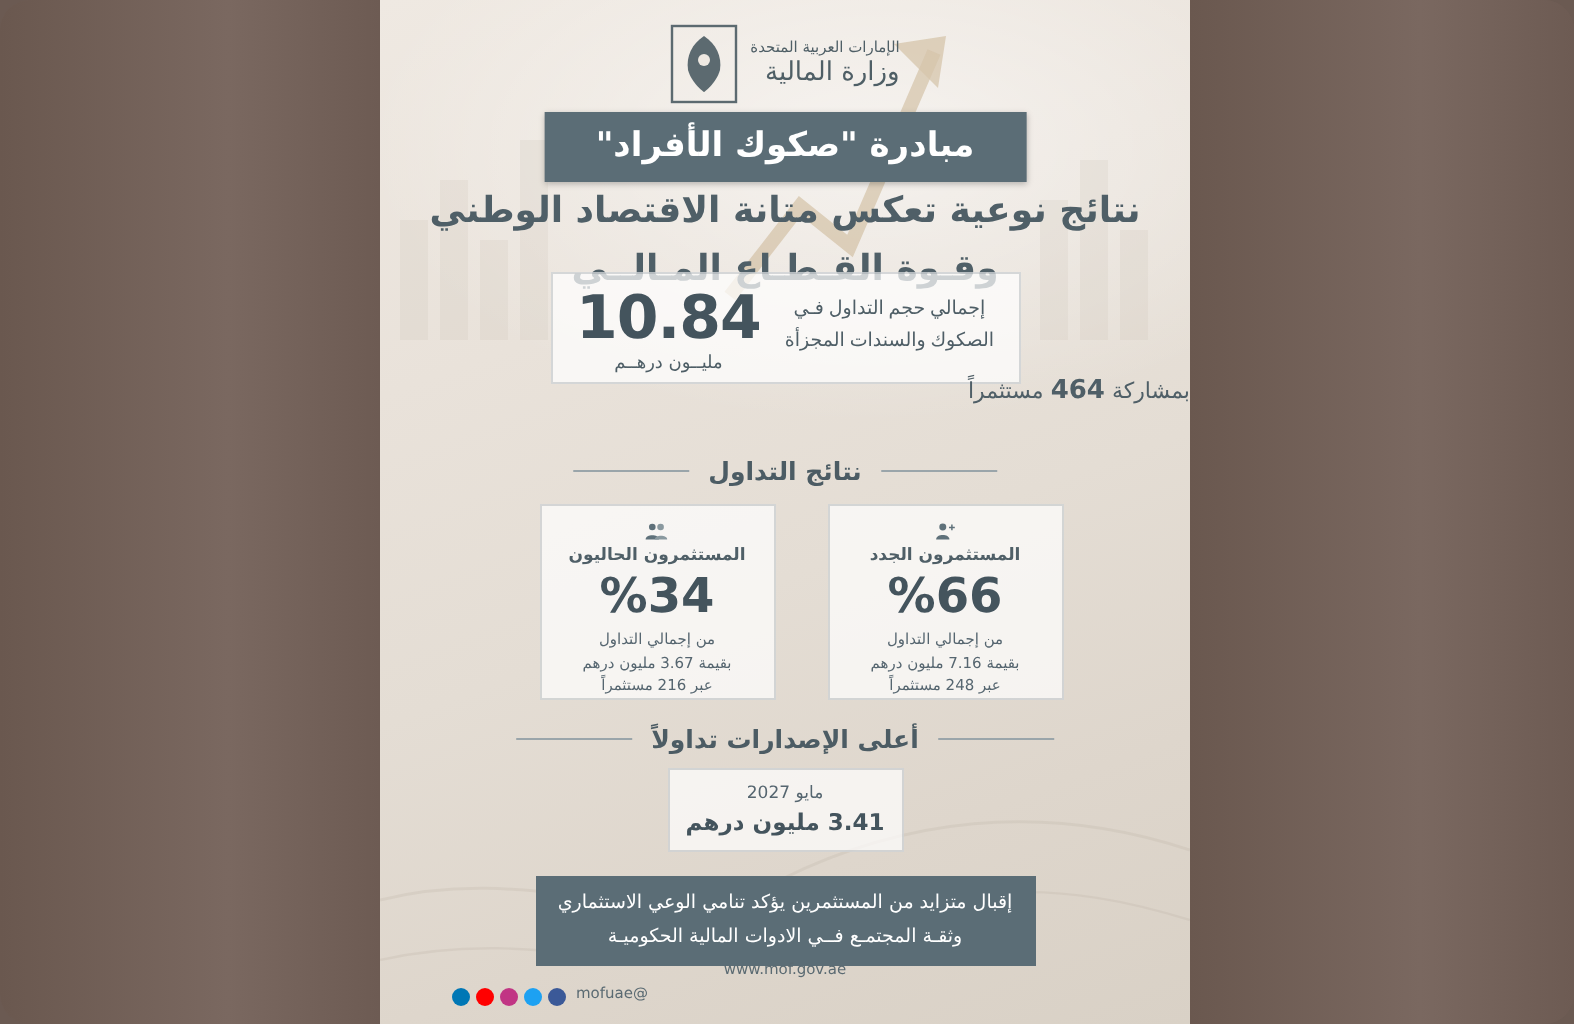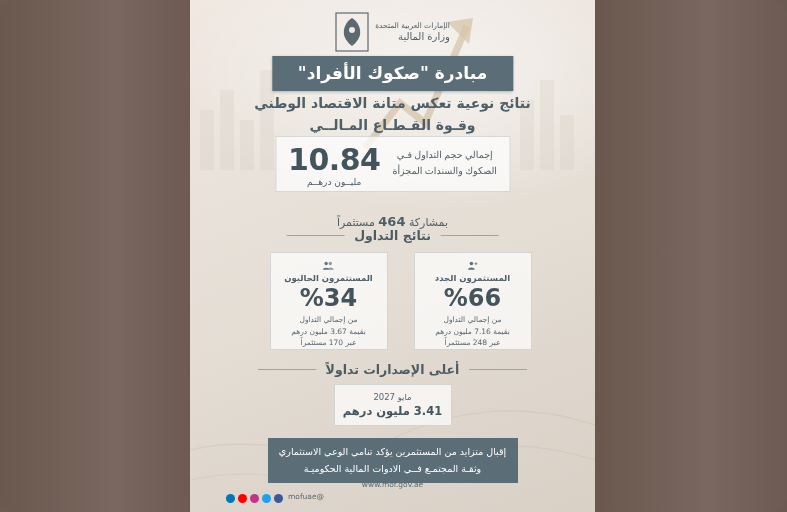--- a/index.html
+++ b/index.html
@@ -74,21 +74,21 @@
   }
   .logo-mark { width: 34px; height: 40px; }
   .logo-text { text-align: right; line-height: 1.25; }
   .logo-text .l1 {
     font-size: 7.5px;
     color: #4f5f66;
     letter-spacing: .2px;
     white-space: nowrap;
   }
   .logo-text .l2 {
-    font-size: 10px;
+    font-size: 13px;
     color: #4f5f66;
     margin-top: 1px;
   }
 
   
   .title-ribbon {
     position: absolute;
     top: 56px;
     left: 50%;
     transform: translateX(-50%);
@@ -100,21 +100,21 @@
     letter-spacing: .5px;
     white-space: nowrap;
     box-shadow: 0 1px 3px rgba(0,0,0,.25);
   }
   .subtitle {
     position: absolute;
     top: 92px;
     left: 0; right: 0;
     text-align: center;
     color: #4f5f67;
-    font-size: 14px;
+    font-size: 18px;
     line-height: 1.6;
     font-weight: bold;
   }
 
   
   .total-card {
     position: absolute;
     top: 136px;
     left: 50%;
     transform: translateX(-50%);
@@ -139,23 +139,23 @@
   }
   .total-card .bignum {
     font-size: 30px;
     font-weight: bold;
     color: #44545d;
     letter-spacing: -.5px;
   }
 
   .participants {
     position: absolute;
-    top: 214px;
+    top: 188px;
     left: 0; right: 0;
-    text-align: center;
+    text-align: right;
     font-size: 11px;
     color: #4f5f67;
     letter-spacing: .3px;
   }
   .participants b { font-size: 13px; }
 
   
   .section-head {
     position: absolute;
     left: 50%;
@@ -385,21 +385,21 @@
           <circle cx="10" cy="6" r="4" fill="#5f717a"></circle>
           <circle cx="20" cy="6" r="4" fill="#8a999f"></circle>
           <path d="M2 21 C2 14.5, 18 14.5, 18 21 Z" fill="#5f717a"></path>
           <path d="M13 21 C13 15, 28 15, 28 21 Z" fill="#8a999f"></path>
         </svg>
         <div class="name">المستثمرون الحاليون</div>
         <div class="pct">%34</div>
         <div class="sub">
           <div>من إجمالي التداول</div>
           <div>بقيمة 3.67 مليون درهم</div>
-          <div>عبر 170 مستثمراً</div>
+          <div>عبر 216 مستثمراً</div>
         </div>
       </div>
     </div>
 
     <div class="section-head sec-issues">
       <span class="rule"></span>
       <span>أعلى الإصدارات تداولاً</span>
       <span class="rule"></span>
     </div>
 

